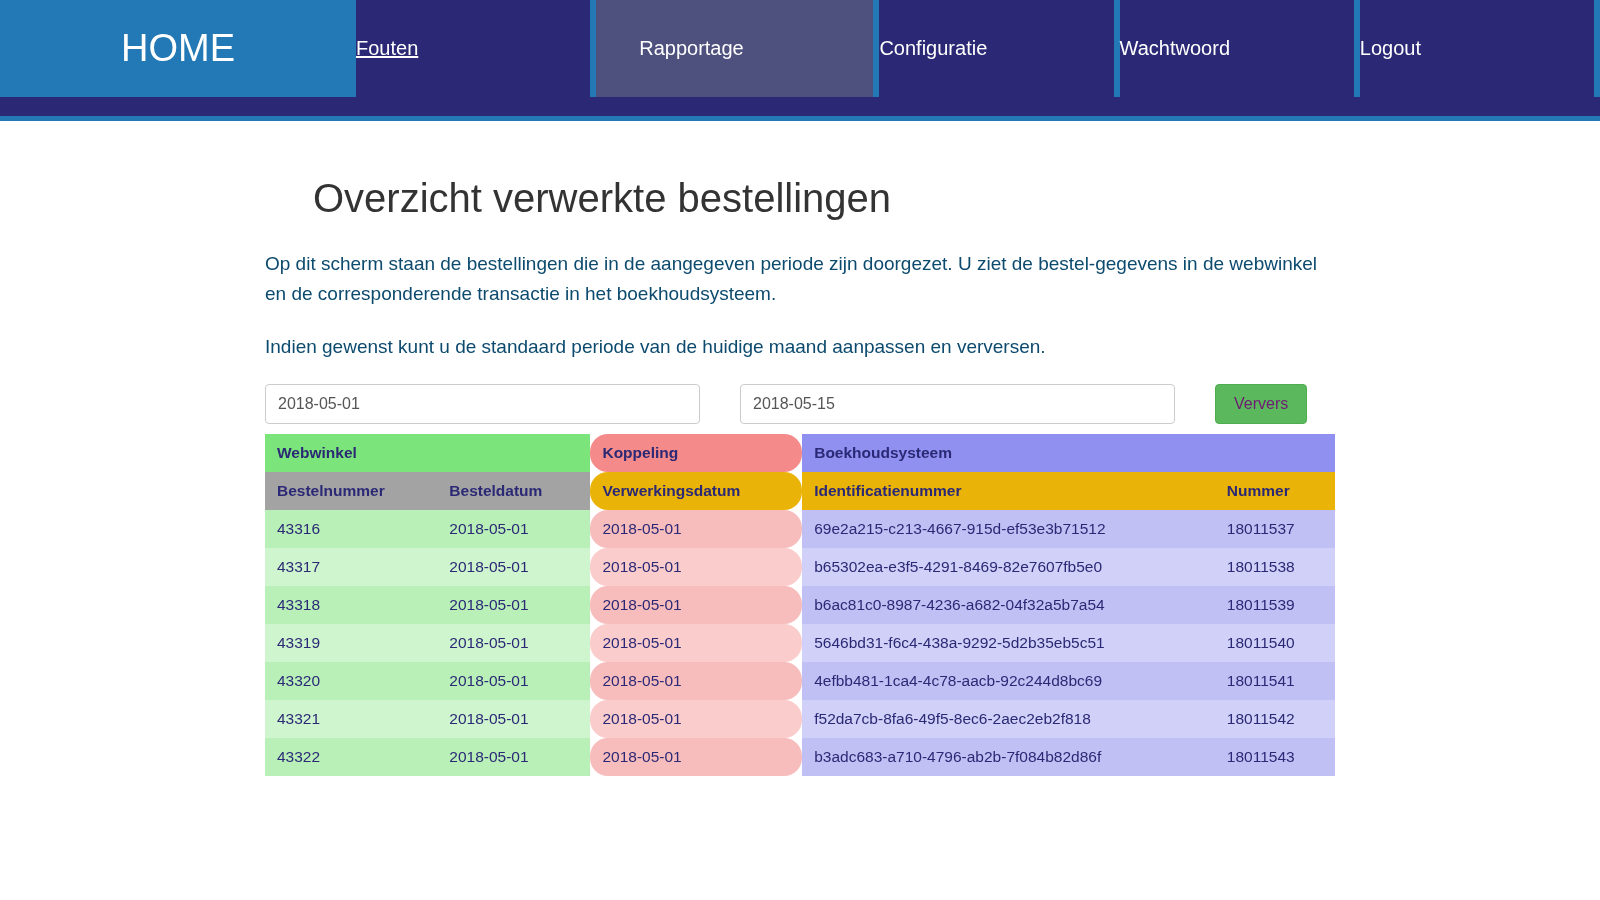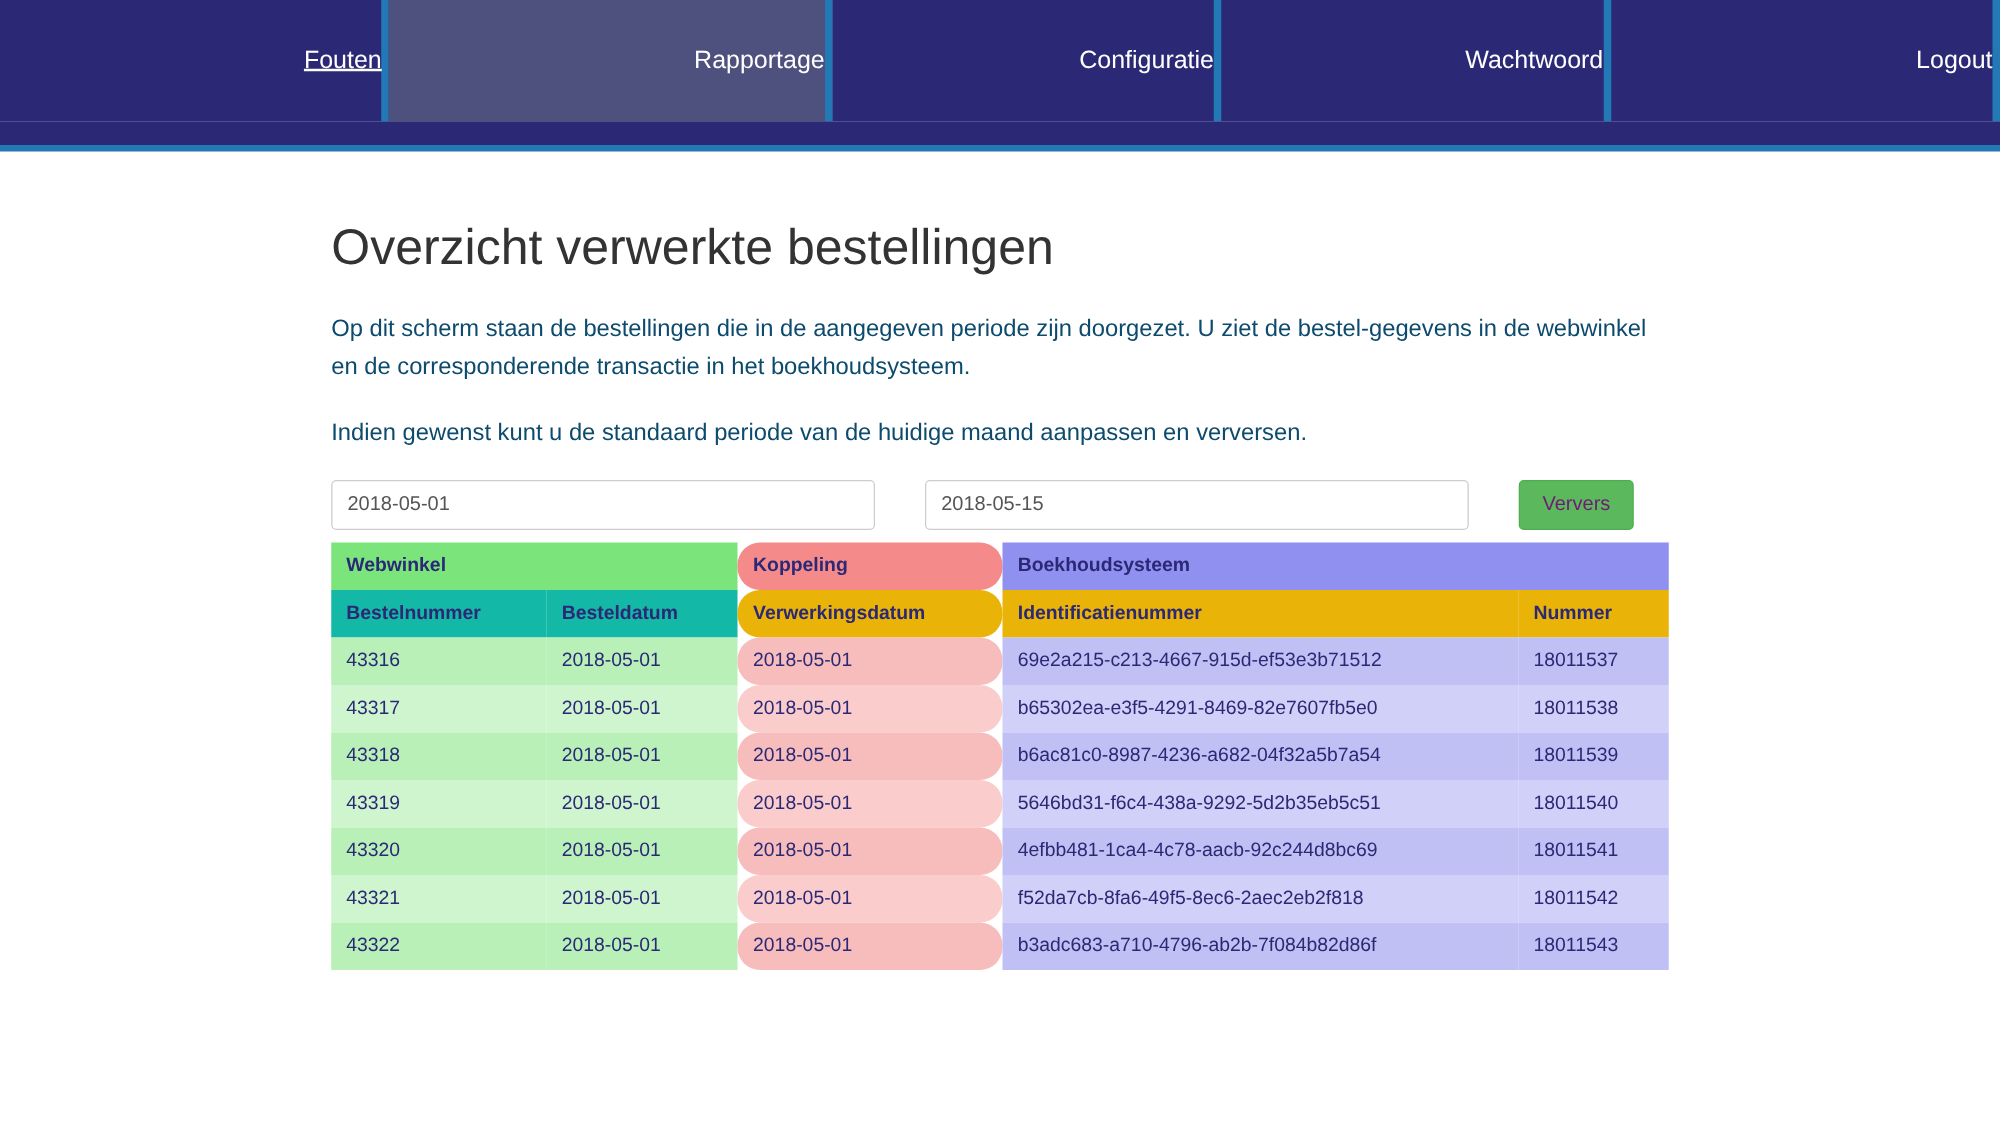--- a/index.html
+++ b/index.html
@@ -29,21 +29,21 @@
     }
     .navbar-menu {
       flex: 1;
       display: flex;
       background: #2b2975;
     }
     .nav-item {
       flex: 1;
       display: flex;
       align-items: center;
-      justify-content: flex-end;
+      justify-content: flex-start;
       color: #fff;
       font-size: 20px;
       font-weight: 500;
       position: relative;
       cursor: pointer;
       border-right: 6px solid #2379b5;
     }
     .nav-item.active {
       background: #4e507e;
       padding-left: 43px;
@@ -61,20 +61,21 @@
       max-width: 1100px;
       margin: 0 auto;
       padding: 0 15px;
     }
     h1 {
       font-size: 40px;
       font-weight: 500;
       margin-top: 55px;
       margin-bottom: 28px;
       color: #333;
+      margin-left: 48px;
     }
     p.lead {
       font-size: 19px;
       line-height: 1.6;
       margin-bottom: 22px;
       color: #0c4a6e;
     }
     .form-row {
       display: flex;
       gap: 40px;
@@ -112,37 +113,38 @@
     }
     thead th {
       font-weight: 700;
     }
     
     .col-web   { background: #7be47b; }
     .col-kop   { background: #f58a8a; border-radius: 18px; }
     .col-boek  { background: #9090f0; }
 
     thead tr:nth-child(2) .col-web,
-    tbody .col-web  { background: #14b8a6; }
+    tbody .col-web  { background: #a3a3a3; }
     thead tr:nth-child(2) .col-kop,
     tbody .col-kop  { background: #eab308; }
     thead tr:nth-child(2) .col-boek,
     tbody .col-boek { background: #eab308; }
 
     tbody tr:nth-child(even) .col-web  { background: #cff5cf; }
     tbody tr:nth-child(even) .col-kop  { background: #facccc; }
     tbody tr:nth-child(even) .col-boek { background: #d0d0f8; }
     tbody tr:nth-child(odd)  .col-web  { background: #b8f0b8; }
     tbody tr:nth-child(odd)  .col-kop  { background: #f7bcbc; }
     tbody tr:nth-child(odd)  .col-boek { background: #c0c0f5; }
   </style>
 </head>
 <body>
 
 <div class="navbar">
+  <div class="navbar-brand">HOME</div>
   <div class="navbar-menu">
     <div class="nav-item">
         <a>Fouten</a>
       </div>
     <div class="nav-item active">
         <span>Rapportage</span>
       </div>
     <div class="nav-item">
         <span>Configuratie</span>
       </div>

